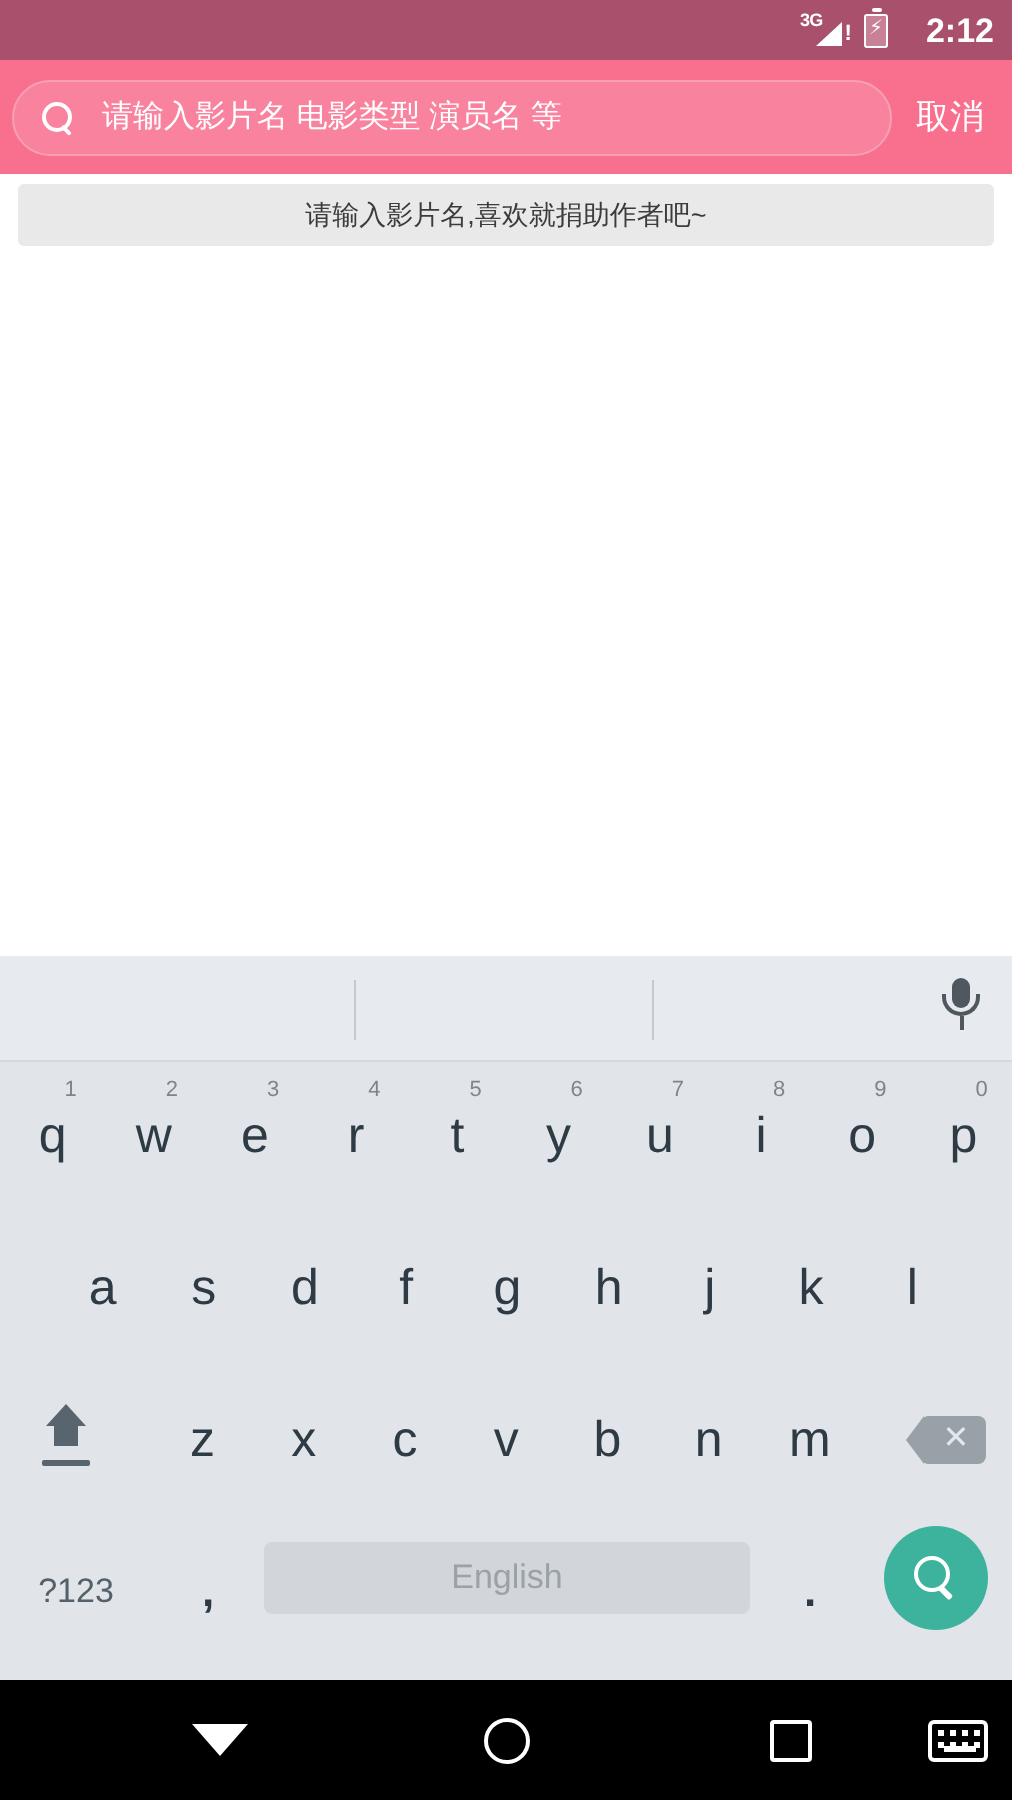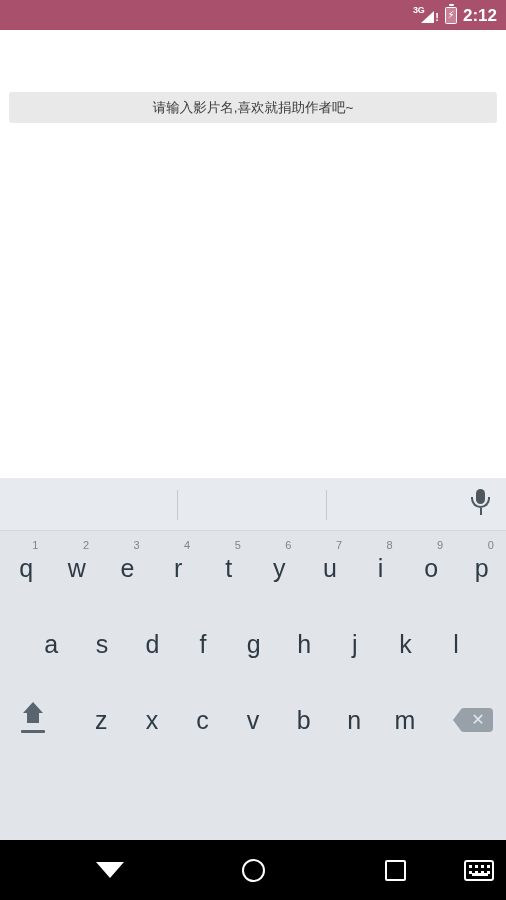--- a/index.html
+++ b/index.html
@@ -36,21 +36,21 @@
     border:1.6px solid #ffffff; border-radius:1.5px; background:#c98196;
   }
   .batt:before {
     content:""; position:absolute; left:3px; top:-4px; width:5px; height:2.5px;
     background:#ffffff; border-radius:1px;
   }
   .batt-bolt {
     position:absolute; left:0; right:0; top:1px; text-align:center;
     font-size:10px; color:#fff; line-height:12px;
   }
-  .sb-time { color:#ffffff; font-size:17px; font-weight:bold; line-height:18px; }
+  .sb-time { color:#ffffff; font-size:17px; font-weight:bold; line-height:18px;margin-left:13px; }
 
   
   .appbar {
     position:absolute; left:0; top:30px; width:506px; height:57px;
     background:#f9708f; display:flex; align-items:center; padding:0 6px;
   }
   .search-pill {
     flex:1; height:38px; background:#f9839e; border:1px solid #f5a0b5;
     border-radius:19px; display:flex; align-items:center; padding:0 14px;
   }
@@ -214,20 +214,27 @@
         <span class="sig-tri"></span>
         <span class="sig-bang">!</span>
       </span>
       <span class="batt">
         <span class="batt-bolt">⚡</span>
       </span>
       <span class="sb-time">2:12</span>
     </div>
   </div>
 
+  <div class="appbar">
+    <div class="search-pill">
+      <span class="mag"></span>
+      <span class="search-ph">请输入影片名 电影类型 演员名 等</span>
+    </div>
+    <div class="cancel-btn">取消</div>
+  </div>
 
   <div class="banner">
     <span class="banner-text">请输入影片名,喜欢就捐助作者吧~</span>
   </div>
 
   <div class="content"></div>
 
   <div class="keyboard">
 
     <div class="suggest">
@@ -343,20 +350,29 @@
           <span>b</span>
         </div>
         <div class="key letter" style="left: 329px; width: 50.6px;">
           <span>n</span>
         </div>
         <div class="key letter" style="left: 379.6px; width: 50.6px;">
           <span>m</span>
         </div>
       </div>
 
+    <div class="krow r4">
+      <div class="key key-123" style="left:2px;width:72px;">?123</div>
+      <div class="key key-comma" style="left:78px;width:52px;">,</div>
+      <div class="spacebar" style="left:132px;width:243px;">English</div>
+      <div class="key key-period" style="left:380px;width:50px;">.</div>
+      <div class="enter-search" style="left:442px;">
+        <span class="mag-w"></span>
+      </div>
+    </div>
   </div>
 
   <div class="navbar">
     <div class="nav-btn" style="left:78px;width:64px;">
       <span class="nav-back"></span>
     </div>
     <div class="nav-btn" style="left:221px;width:64px;">
       <span class="nav-home"></span>
     </div>
     <div class="nav-btn" style="left:363px;width:64px;">

